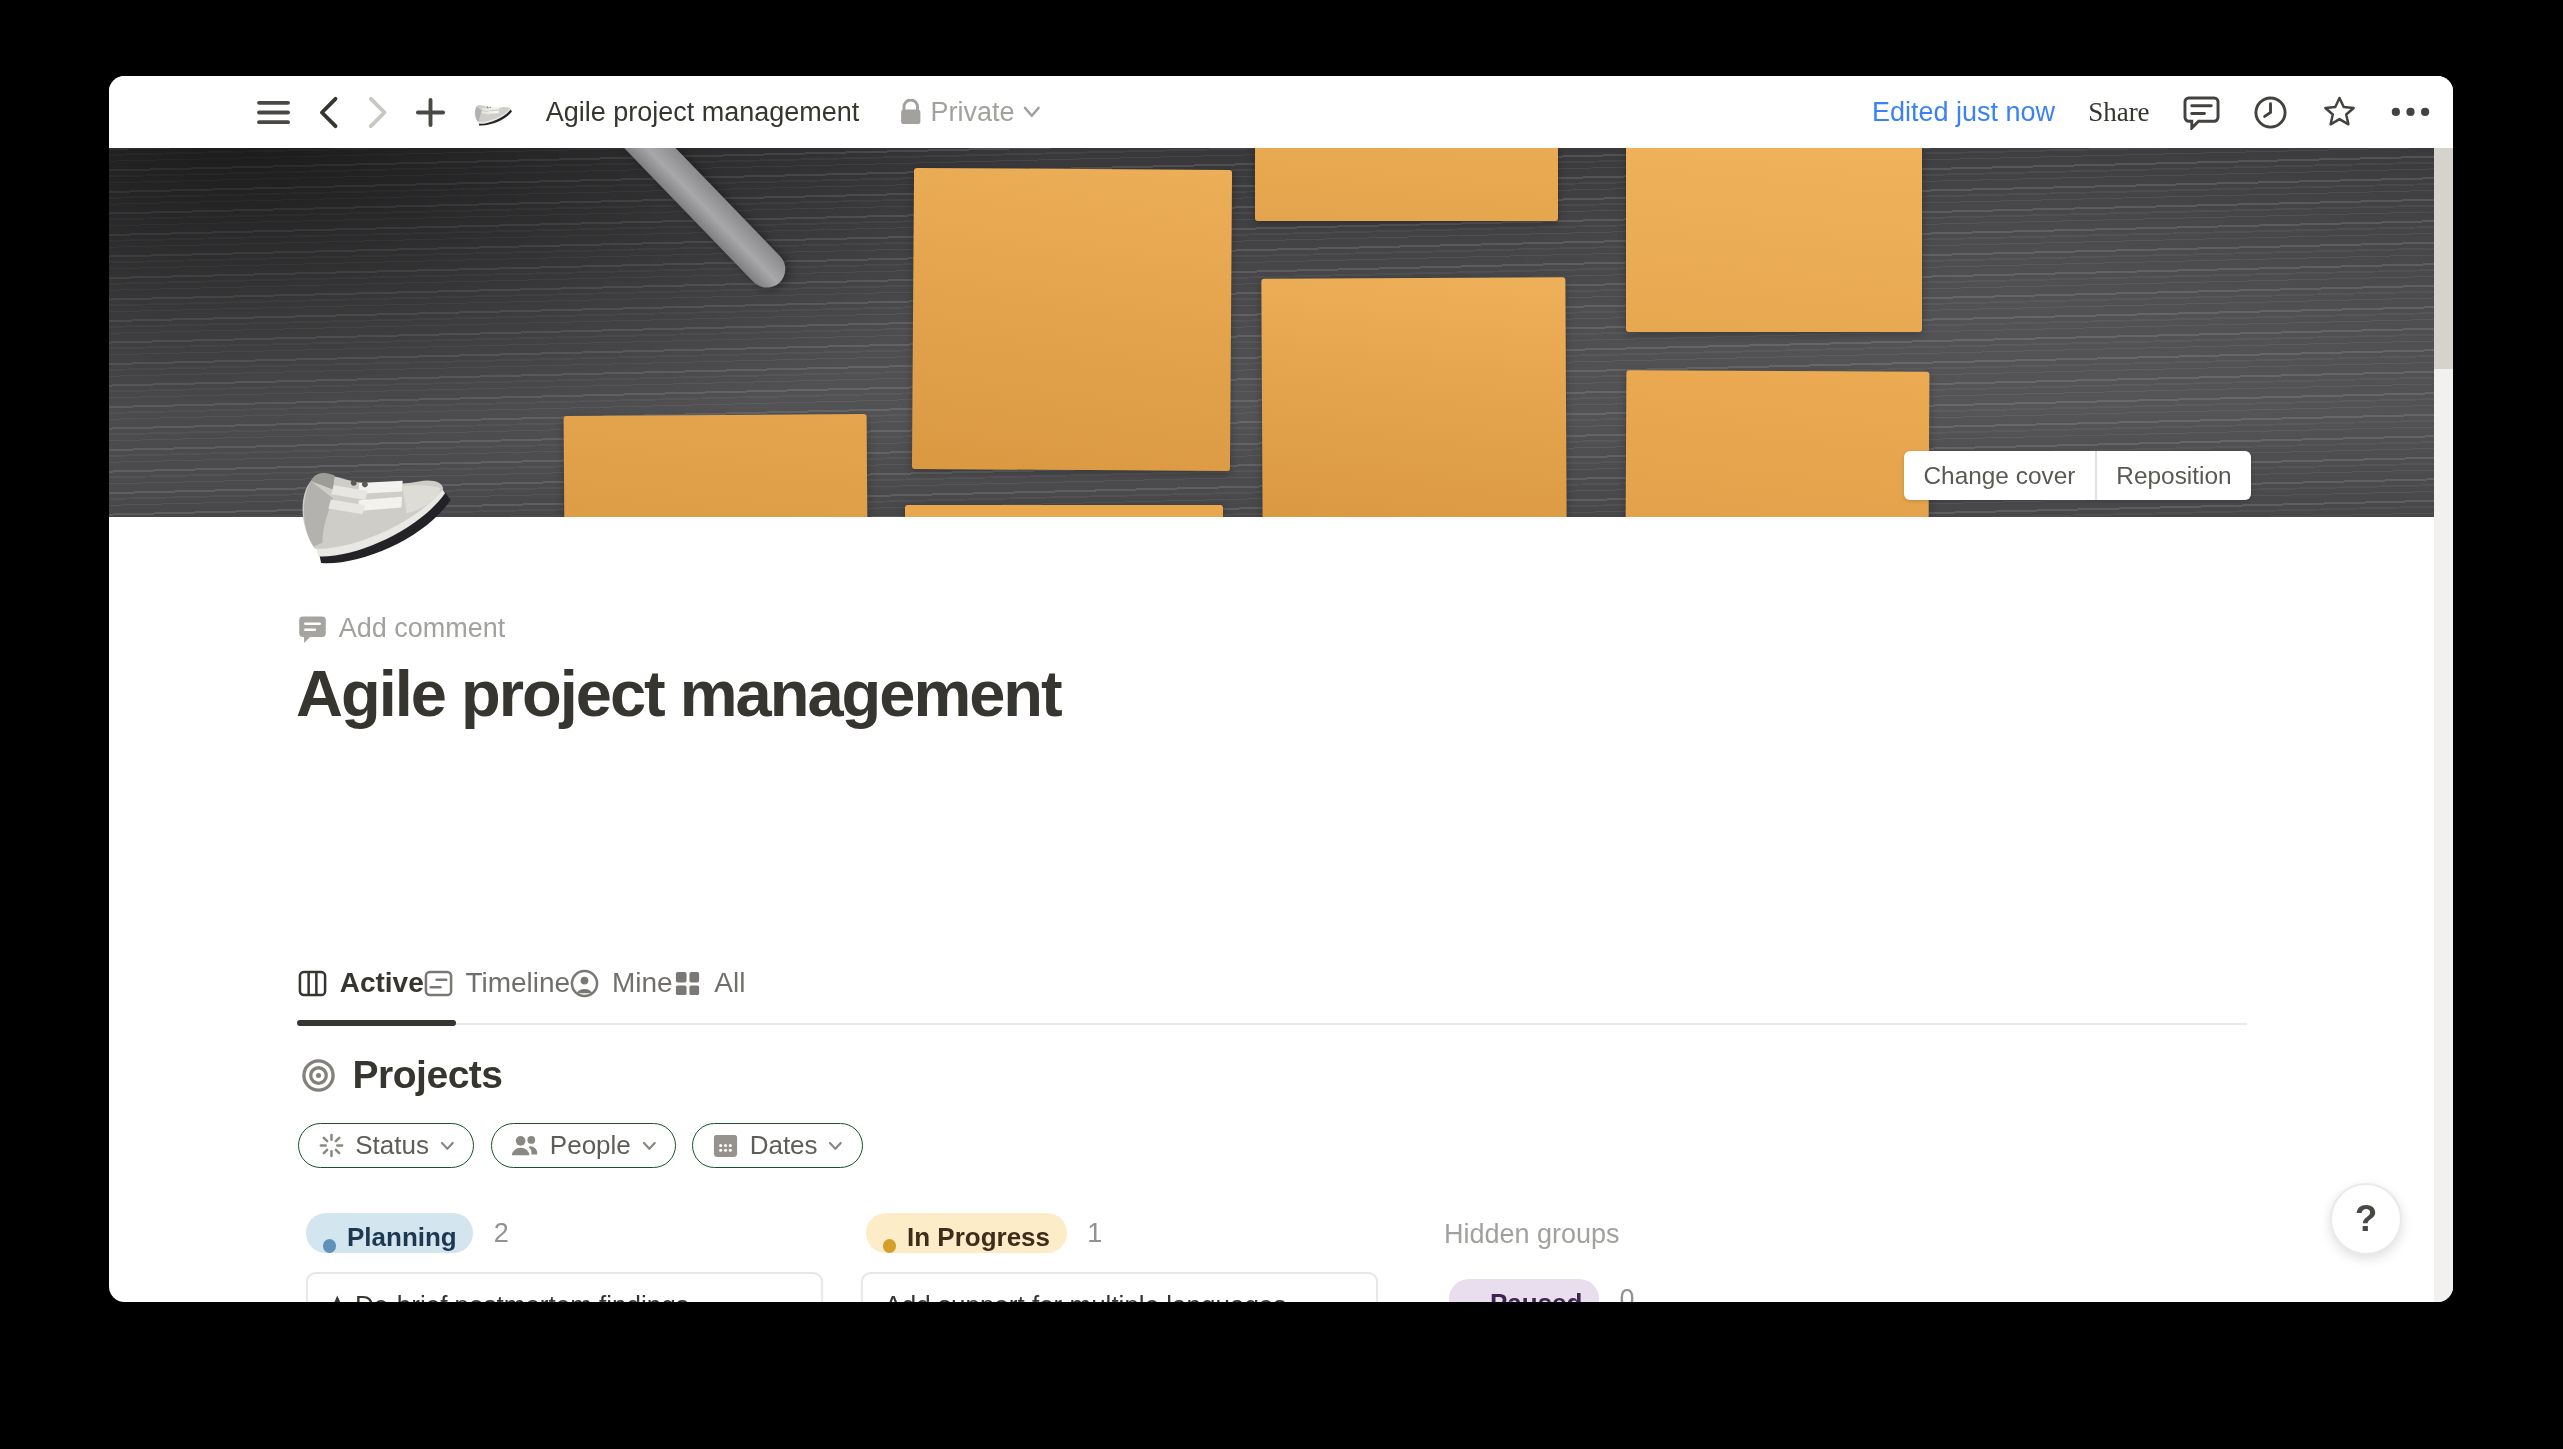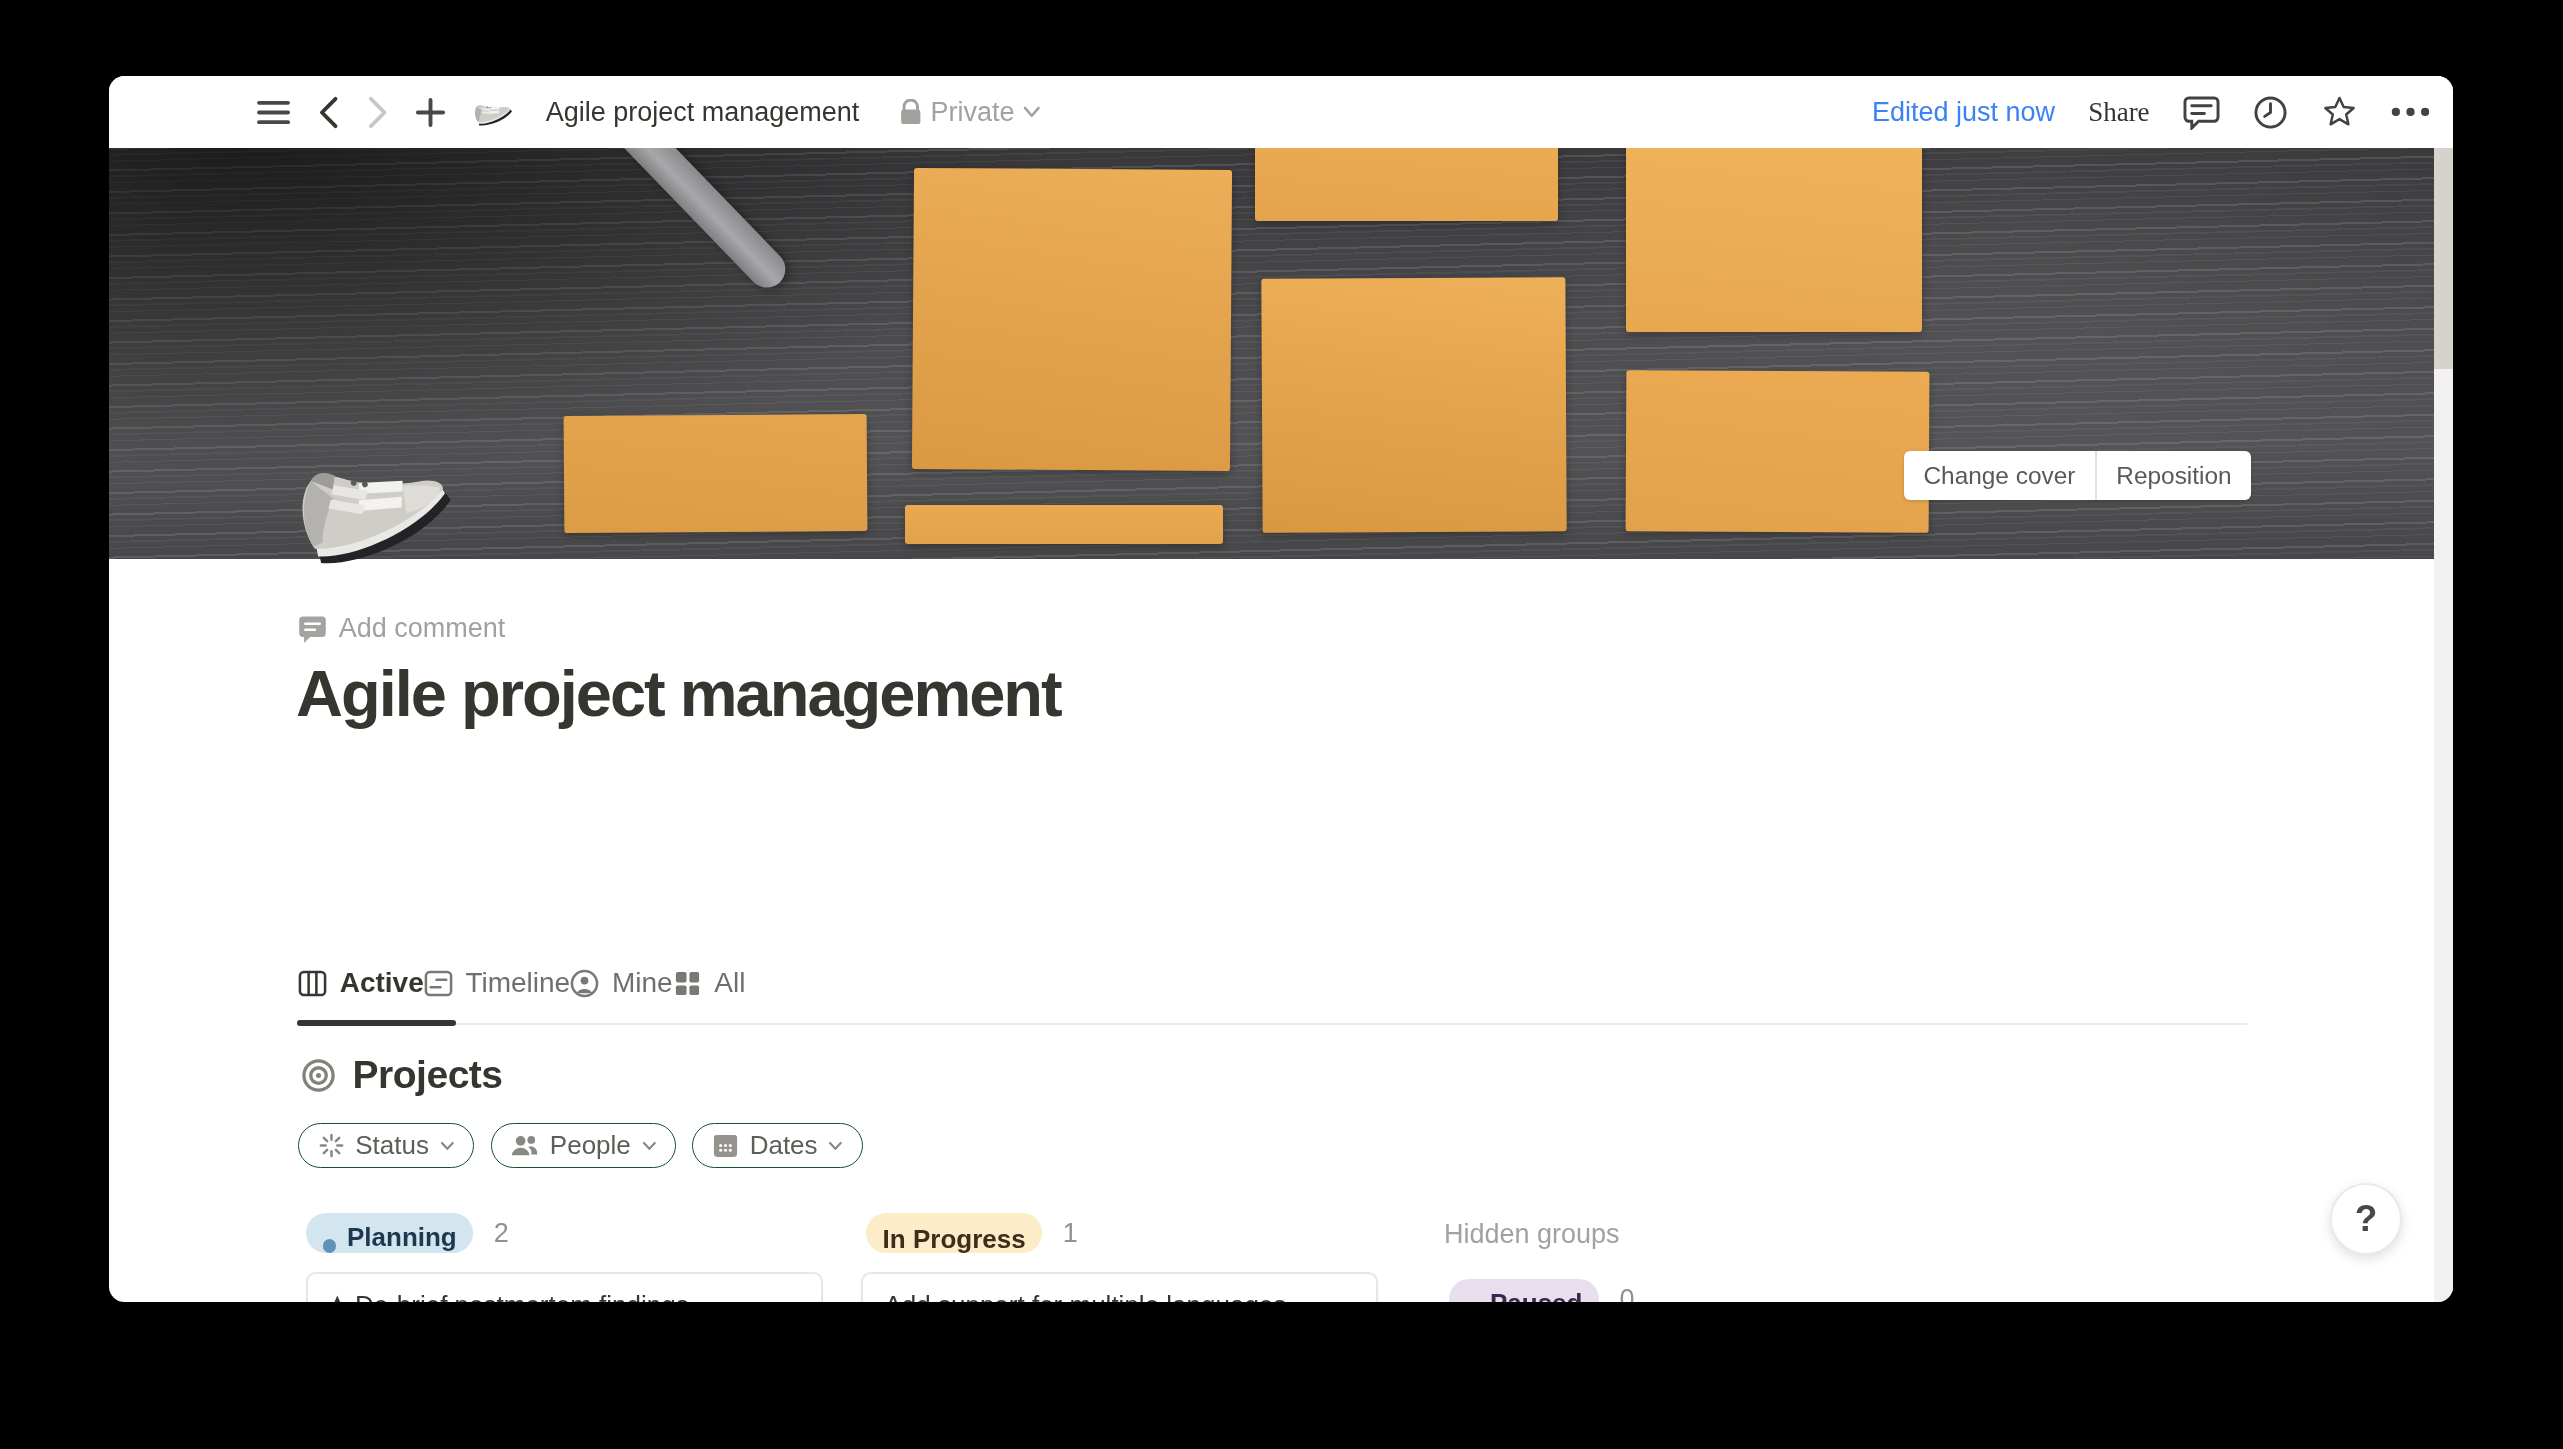--- a/index.html
+++ b/index.html
@@ -15,21 +15,21 @@
             padding:0 23.4px 0 148px; z-index:30; }
   .tb-left { display:flex; align-items:center; gap:25.4px; }
   .tb-right { display:flex; align-items:center; gap:33px; }
   .tb-btn { display:flex; align-items:center; justify-content:center; cursor:pointer; }
   .doc-title { font-size:27px; color:#37352f; font-weight:500; margin-left:5.9px; }
   .privacy { display:flex; align-items:center; gap:8.8px; margin-left:15.6px; color:#a3a19d; font-size:27px; }
   .edited { color:#3b82f6; font-size:27px; }
   .share { color:#37352f; font-size:27px; font-weight:500; cursor:pointer;font-family:Liberation Serif, serif; }
 
   
-  .cover { position:absolute; left:0; top:72px; width:2325px; height:411px; overflow:hidden;
+  .cover { position:absolute; left:0; top:72px; width:2325px; height:369px; overflow:hidden;
            background-color:#4a4a4c;
            background-image:
              radial-gradient(1270px 547px at 6% 0%, rgba(0,0,0,0.5), transparent 62%),
              radial-gradient(977px 410px at 82% 25%, rgba(255,255,255,0.05), transparent 60%),
              repeating-linear-gradient(178.6deg,
                rgba(219,222,228,0.14) 0 2px, transparent 2px 5.9px,
                rgba(150,152,158,0.11) 5.9px 7.8px, transparent 7.8px 12.7px,
                rgba(232,234,240,0.07) 12.7px 13.7px, transparent 13.7px 21.5px),
              linear-gradient(180deg,#38383a,#4c4c4e 45%,#535355 72%,#474749); }
   .note { position:absolute; border-radius:2.9px; box-shadow:0 2.9px 8.8px rgba(0,0,0,0.28); }
@@ -78,21 +78,21 @@
            border:1px solid #14532d; border-radius:22.5px; background:#fff;
            font-size:26px; color:#5f5d58; cursor:pointer; }
 
   .group { position:absolute; display:flex; align-items:center; gap:20.5px; }
   .gpill { display:inline-flex; align-items:flex-end; gap:10.7px; height:40px; padding:0 16.6px;
            border-radius:20.5px; font-size:26px; font-weight:600; }
   .gdot { width:13.7px; height:13.7px; border-radius:50%; }
   .gcount { font-size:27px; color:#93918d; }
   .g-planning  { background:#d3e5ef; color:#1d3951; }
   .g-planning .gdot { background:#5e92b9; }
-  .g-inprogress{ background:#fdecc8; color:#402c1b;flex-direction:column; }
+  .g-inprogress{ background:#fdecc8; color:#402c1b; }
   .g-inprogress .gdot { background:#d4a02a; }
   .g-paused    { background:#e8deee; color:#3f2452; }
   .g-paused .gdot { background:#9166ad; }
   .hidden-groups { position:absolute; left:1335px; top:1143px; font-size:27px; color:#a3a19d; }
 
   .card { position:absolute; top:1196px; width:517px; height:127px; background:#fff;
           border:2px solid #e8e7e4; border-radius:9.8px; box-shadow:0 1px 2.9px rgba(0,0,0,0.05);
           padding:14.7px 21.5px; display:flex; align-items:flex-start; gap:9.8px; cursor:pointer; }
   .card .ctitle { font-size:26px; font-weight:500; color:#37352f; line-height:32px; }
   .card-glyph { width:15.6px; height:17.6px; margin-top:6.8px; background:#37352f; flex:none;

